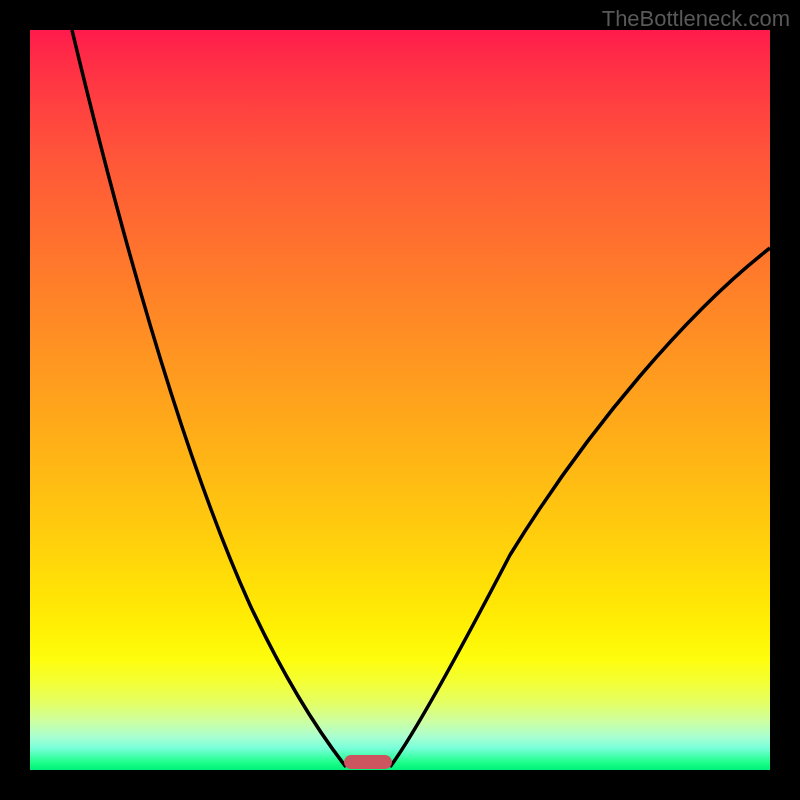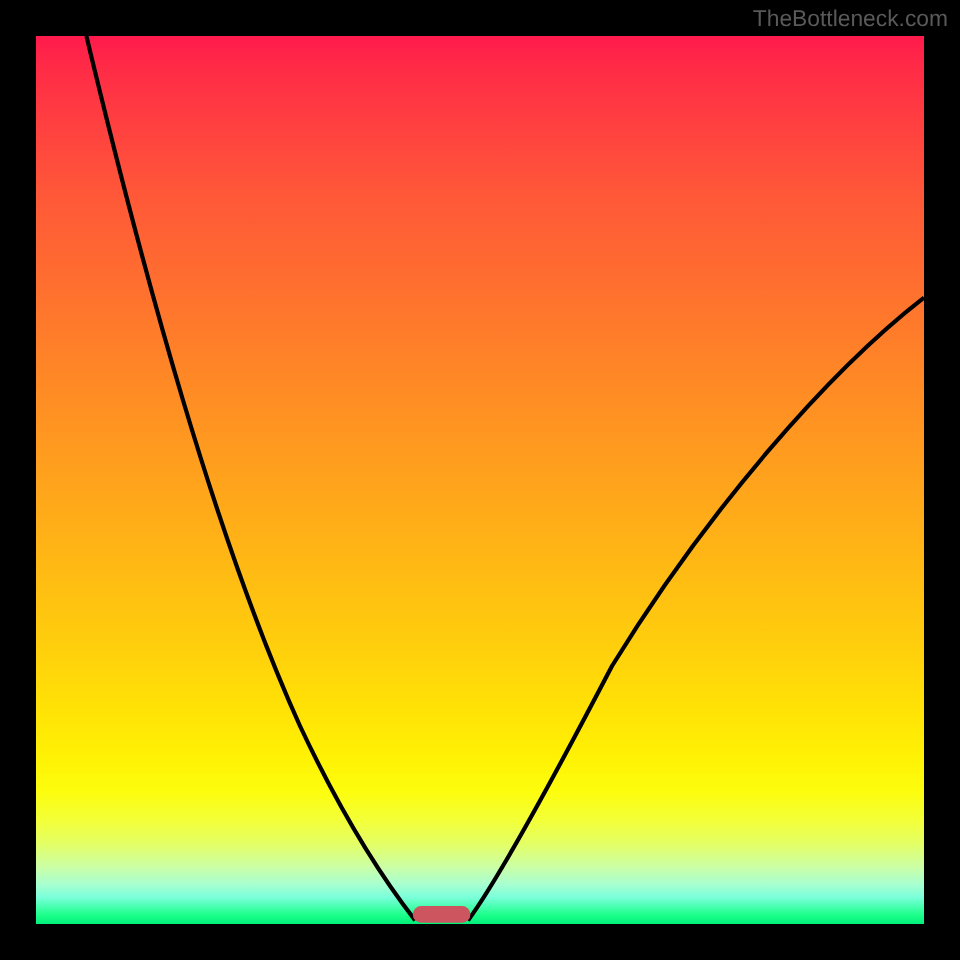--- a/index.html
+++ b/index.html
@@ -12,21 +12,21 @@
       height: 800px;
       background: #000;
       position: relative;
       font-family: Arial, sans-serif;
     }
     .watermark {
       position: absolute;
       top: 6px;
       right: 10px;
       color: #595959;
-      font-size: 19px;
+      font-size: 22px;
       font-weight: 500;
       z-index: 10;
     }
     .plot-area {
       position: absolute;
       top: 30px;
       left: 30px;
       width: 740px;
       height: 740px;
       overflow: hidden;

